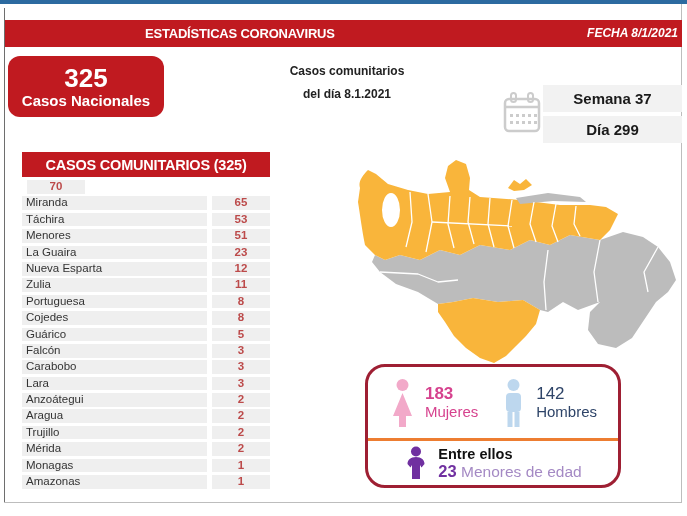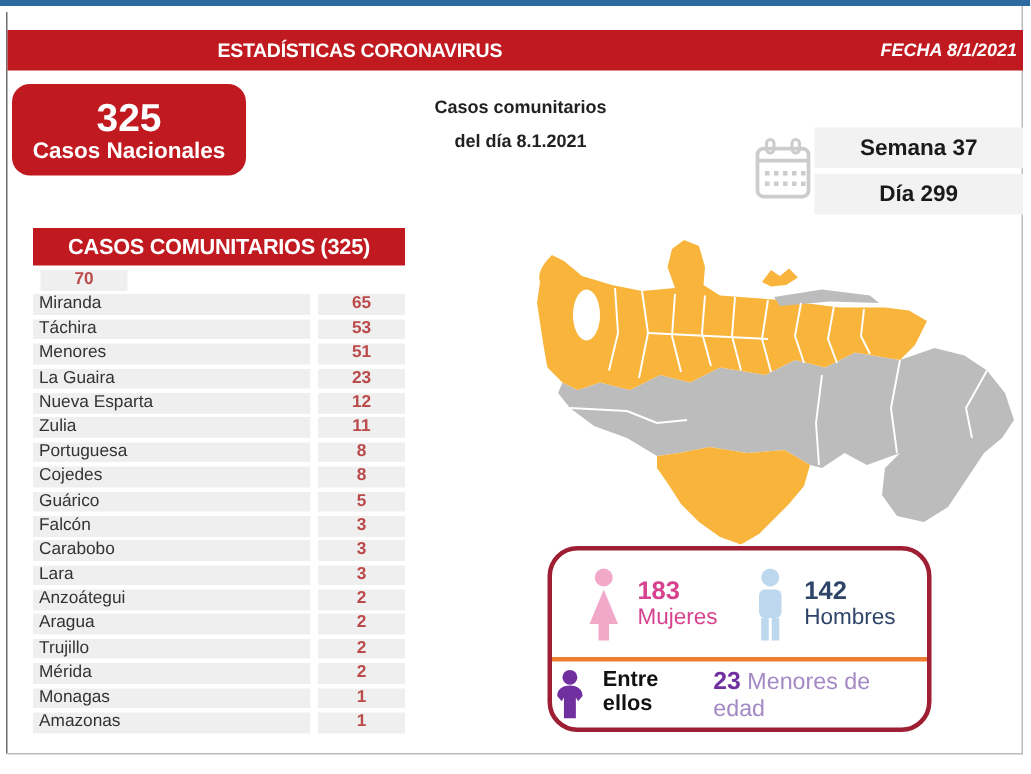--- a/index.html
+++ b/index.html
@@ -44,25 +44,25 @@
 
   .map{position:absolute;left:348px;top:152px;}
 
   .stats-box{position:absolute;left:365px;top:364px;width:256px;height:124px;background:#fff;
         border:3px solid #9e1f33;border-radius:20px;box-sizing:border-box;overflow:hidden;}
   .stats-top{height:71px;display:flex;align-items:center;justify-content:space-around;padding:0 10px;}
   .gender-group{display:flex;align-items:center;gap:9px;}
   .gender-text{display:flex;flex-direction:column;align-items:flex-start;}
   .women-value{color:#d6428e;font-weight:bold;font-size:17px;line-height:19px;}
   .women-label{color:#d6428e;font-size:15px;line-height:18px;}
-  .men-value{color:#2e4468;font-weight:bold;font-size:17px;line-height:19px;}
+  .men-value{color:#2e4468;font-weight:normal;font-size:17px;line-height:19px;}
   .men-label{color:#2e4468;font-size:15px;line-height:18px;}
   .stats-divider{height:3px;background:#ed7d31;}
   .stats-bottom{height:44px;display:flex;align-items:center;justify-content:center;gap:10px;}
-  .minors-text{display:flex;flex-direction:row;}
+  .minors-text{display:flex;flex-direction:column;}
   .minors-title{color:#111111;font-weight:bold;font-size:14.5px;line-height:16px;}
   .minors-line{font-size:15.5px;line-height:18px;}
   .minors-value{color:#7030a0;font-weight:bold;font-size:16.5px;}
   .minors-label{color:#a489c4;}
 </style>
 </head>
 <body>
 
 <div class="page">
   <div class="blue-top"></div>

